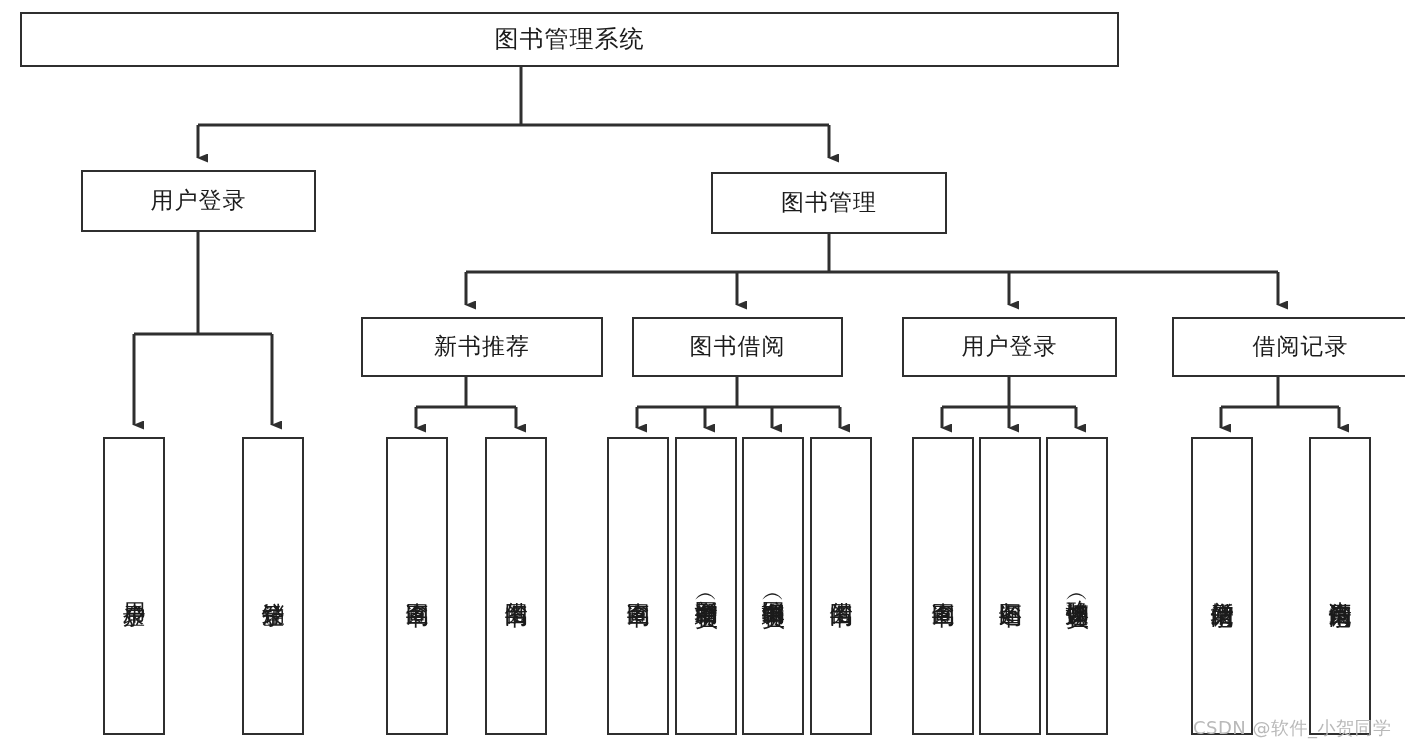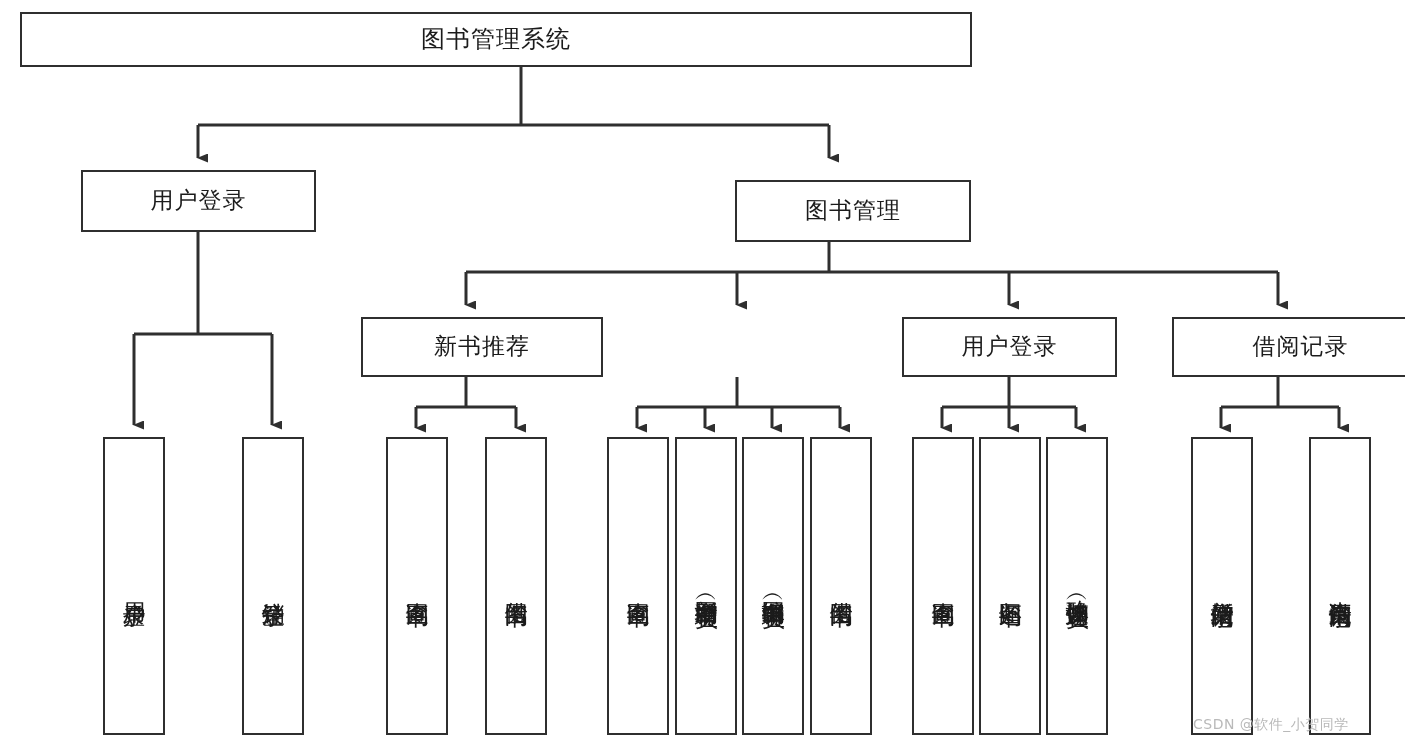--- a/index.html
+++ b/index.html
@@ -48,21 +48,21 @@
     writing-mode: vertical-rl;
     text-orientation: upright;
     white-space: nowrap;
     display: block;
   }
   .node.root {
     font-size: 24px;
   }
   .watermark {
     position: absolute;
-    font-size: 14px;
+    font-size: 18px;
     color: #b9b9b9;
     white-space: nowrap;
     letter-spacing: 0.5px;
   }
 </style>
 </head>
 <body>
 
 <div id="canvas">
 
@@ -109,33 +109,36 @@
       <path d="M1009,407 L1009,428" marker-end="url(#arrow)"></path>
       <path d="M1076,407 L1076,428" marker-end="url(#arrow)"></path>
 
       <path d="M1278,377 L1278,407"></path>
       <path d="M1221,407 L1339,407"></path>
       <path d="M1221,407 L1221,428" marker-end="url(#arrow)"></path>
       <path d="M1339,407 L1339,428" marker-end="url(#arrow)"></path>
     </g>
   </svg>
 
-  <div class="node horiz root" style="left:20px; top:12px; width:952px; height:55px;text-align:center;">
+  <div class="node horiz root" style="left:20px; top:12px; width:1099px; height:55px;text-align:center;">
     <span>图书管理系统</span>
   </div>
 
   <div class="node horiz" style="left:81px; top:170px; width:235px; height:62px;">
     <span>用户登录</span>
   </div>
-  <div class="node horiz" style="left:711px; top:180px; width:236px; height:62px;margin-left:24px;">
+  <div class="node horiz" style="left:711px; top:172px; width:236px; height:62px;">
     <span>图书管理</span>
   </div>
 
   <div class="node horiz" style="left:361px; top:317px; width:242px; height:60px;">
     <span>新书推荐</span>
+  </div>
+  <div class="node horiz" style="left:632px; top:317px; width:211px; height:60px;">
+    <span>图书借阅</span>
   </div>
   <div class="node horiz" style="left:902px; top:317px; width:215px; height:60px;">
     <span>用户登录</span>
   </div>
   <div class="node horiz" style="left:1172px; top:317px; width:257px; height:60px;">
     <span>借阅记录</span>
   </div>
 
   <div class="node vert" style="left:103px; top:437px; width:62px; height:298px;">
     <span class="vtext">用户登录</span>

